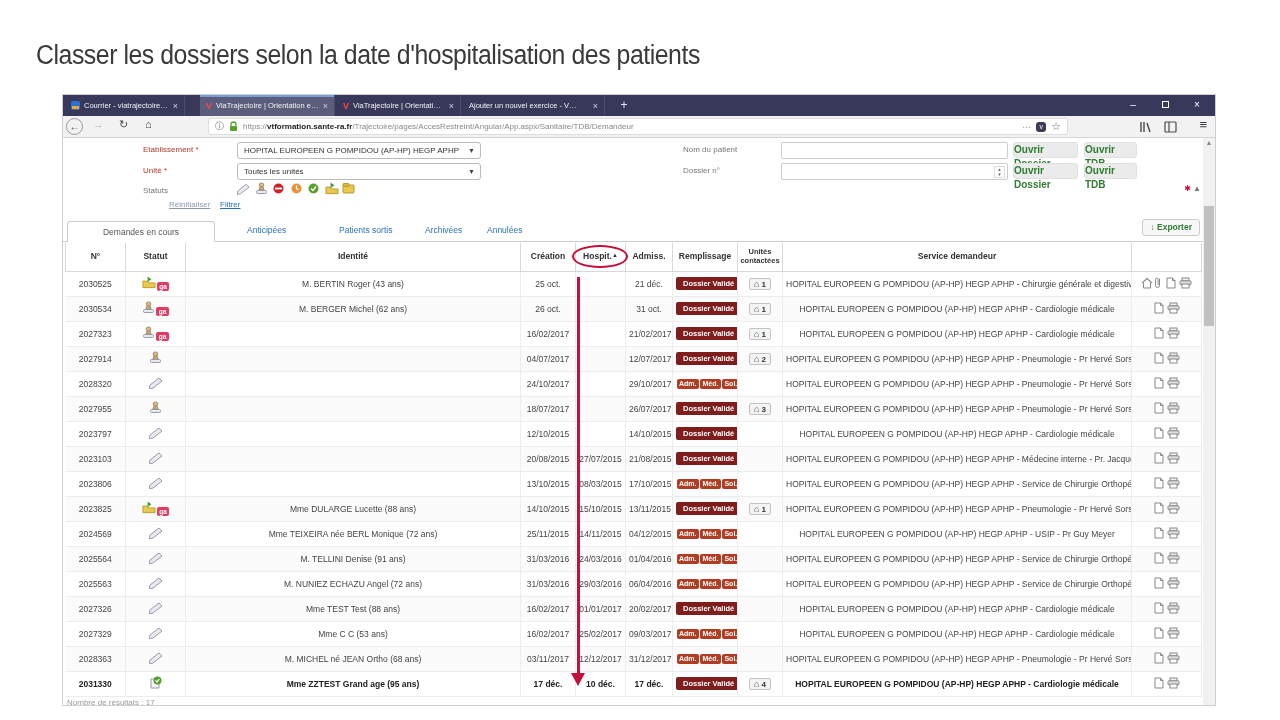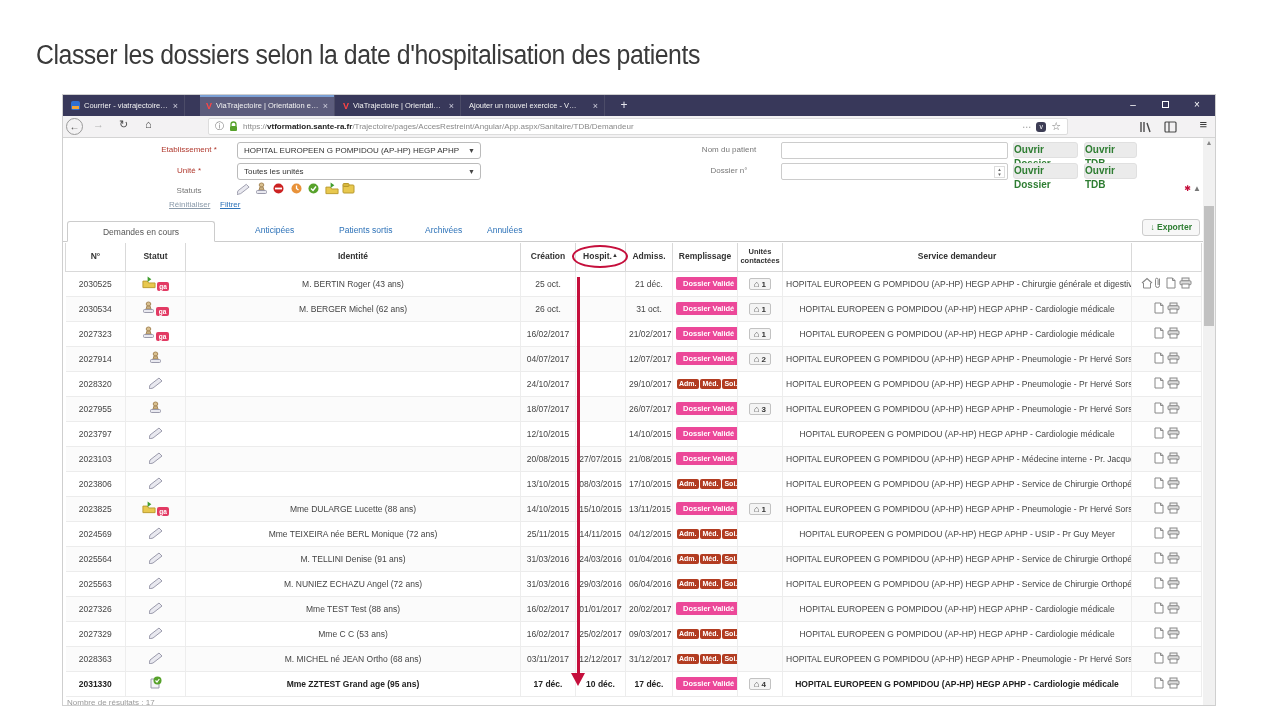--- a/index.html
+++ b/index.html
@@ -46,21 +46,21 @@
   #url-text b { color:#222; font-weight:bold; }
   .urlico { font-size:9px; color:#777; }
   #pocket-icon { width:10px; height:10px; background:#3d3d55; border-radius:3px; color:#fff;
                  font-size:7px; line-height:10px; text-align:center; }
   .rightico { position:absolute; top:3px; font-size:11px; color:#3c3c3c; }
 
   
   #content { position:absolute; left:0; top:43px; width:1152px; height:567px; background:#fff; overflow:hidden; }
 
   
-  .flabel { position:absolute; font-size:8px; color:#777; text-align:center; width:92px; }
+  .flabel { position:absolute; font-size:8px; color:#777; text-align:left; width:92px; }
   .flabel.req { color:#b0392e; }
   .select { position:absolute; left:174px; width:244px; height:17px; border:1px solid #bbb;
             border-radius:3px; background:#fff; font-size:8px; color:#333; line-height:15px;
             padding:0 14px 8px 6px; white-space:nowrap; overflow:hidden; }
   .select .caret { position:absolute; right:5px; top:0; color:#444; font-size:7px; line-height:15px;}
   .finput { position:absolute; left:718px; width:227px; height:17px; border:1px solid #ccc;
             border-radius:2px; background:#fff; }
   .spin { position:absolute; right:2px; top:2px; width:11px; height:12px; border:1px solid #ddd;
           font-size:4.5px; color:#666; text-align:center; line-height:5px; }
   .greenbtn { position:absolute; height:16px; background:#ebebeb; border:1px solid #e0e0e0;
@@ -84,21 +84,21 @@
   #dossier-table { position:absolute; left:2px; top:105px; width:1136px; border-collapse:collapse;
                    table-layout:fixed; }
   #dossier-table th { border:1px solid #d9d9d9; border-top:none; font-size:8.5px; color:#333;
                       height:28px; background:#fff; font-weight:bold; line-height:1.15; }
   #dossier-table td { border-right:1px solid #ededed; border-bottom:1px solid #ececec;
                       height:25px; font-size:8.5px; color:#444; text-align:center;
                       white-space:nowrap; overflow:hidden; padding:0 3px; }
   #dossier-table tr.alt td { background:#fbfbfb; }
   #dossier-table tr.boldrow td { font-weight:bold; color:#222; }
   td.idcell { color:#666; }
-  .badge-valid { display:inline-block; background:#ec4899; color:#fff; font-size:7.5px;
+  .badge-valid { display:inline-block; background:#7f1d1d; color:#fff; font-size:7.5px;
                  font-weight:bold; padding:2px 7px; border-radius:2px; }
   .badge-adm span { display:inline-block; background:#b23c21; color:#fff; font-size:7px;
                     font-weight:bold; padding:1.5px 2.5px; border-radius:2px; margin:0 .5px; }
   .unit-chip { display:inline-block; border:1px solid #c2c2c2; background:#f4f4f4; border-radius:2px;
                padding:0 4px; font-size:8px; color:#333; }
   .unit-chip .h { font-size:9px; }
   .ga-badge { display:inline-block; background:#e23a63; color:#fff; font-size:6.5px; font-weight:bold;
               padding:1px 2.5px; border-radius:2px; margin-left:1px; vertical-align:middle; }
   .act { display:inline-block; margin:0 1px; vertical-align:middle; }
 
@@ -235,21 +235,21 @@
     <div class="flabel" style="left:620px; top:28px;">Dossier n°</div>
     <div class="finput" style="top:25px;">
         <span class="spin">▲<br>▼</span>
       </div>
     <div class="greenbtn" style="left:950px; top:25px; width:65px;">Ouvrir Dossier</div>
     <div class="greenbtn" style="left:1021px; top:25px; width:53px;">Ouvrir TDB</div>
     <div id="collapse-mark">✱ <span style="color:#777;">▲</span></div>
 
     <div id="tabstrip">
       <div id="active-tab">Demandes en cours</div>
-      <a class="striplink" style="left:192px;">Anticipées</a>
+      <a class="striplink" style="left:184px;">Anticipées</a>
       <a class="striplink" style="left:276px;">Patients sortis</a>
       <a class="striplink" style="left:362px;">Archivées</a>
       <a class="striplink" style="left:424px;">Annulées</a>
       <div id="export-btn"><span>↓</span> <span>Exporter</span></div>
     </div>
 
     <table id="dossier-table">
       <colgroup>
         <col style="width:60px">
           <col style="width:60px">

